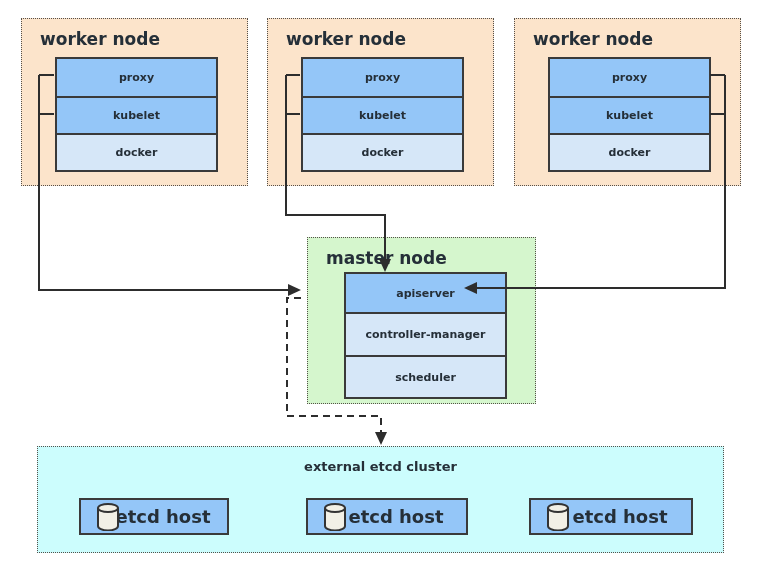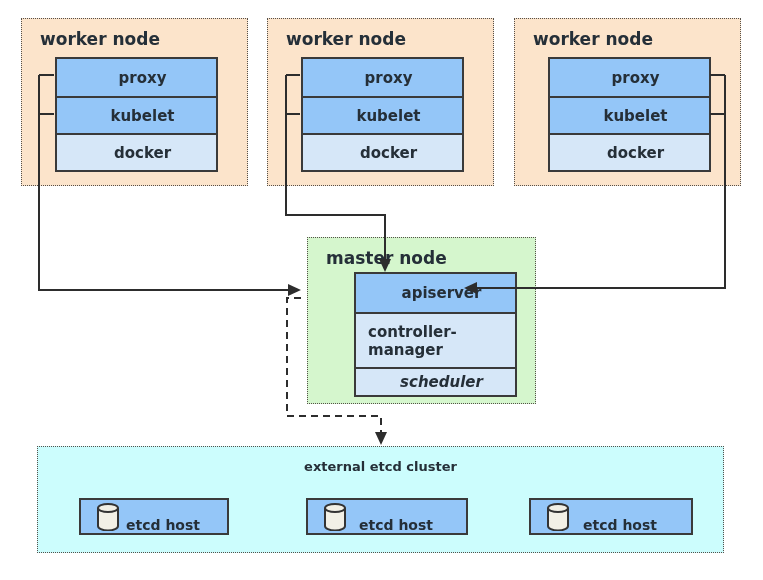--- a/index.html
+++ b/index.html
@@ -30,36 +30,35 @@
     font-size:13px;font-weight:bold;
     color:var(--text-color,#2b2f36);
   }
   .stack{
     position:absolute;
     border:2px solid var(--box-border,#3a3a3a);
     box-sizing:border-box;
   }
   .row{
     display:flex;align-items:center;justify-content:center;
-    font-size:15px;font-weight:bold;
+    font-size:11px;font-weight:bold;
     color:var(--text-color,#2b2f36);
     border-top:2px solid var(--box-border,#3a3a3a);
     box-sizing:border-box;
-    padding-left:12px;
   }
   .row:first-child{border-top:none;}
   .row.blue{background:var(--component-blue,#94c6f8);}
   .row.lightblue{background:var(--component-light-blue,#d6e7f8);}
   .host{
     position:absolute;
     background:var(--component-blue,#94c6f8);
     border:2px solid var(--box-border,#3a3a3a);
     box-sizing:border-box;
-    display:flex;align-items:flex-end;justify-content:center;
-    font-size:14px;font-weight:bold;
+    display:flex;align-items:center;justify-content:center;
+    font-size:18px;font-weight:bold;
     color:var(--text-color,#2b2f36);
   }
   .host .cyl{
     position:absolute;left:14px;top:50%;
     transform:translateY(-50%);
     width:26px;height:28px;
   }
   .host .host-label{margin-left:18px;}
   svg.connectors{
     position:absolute;left:0;top:0;
@@ -100,24 +99,24 @@
     <div class="node-title">worker node</div>
     <div class="stack" style="left:33px;top:38px;width:163px;">
       <div class="row blue" style="height:37px;">proxy</div>
       <div class="row blue" style="height:37px;">kubelet</div>
       <div class="row lightblue" style="height:37px;">docker</div>
     </div>
   </div>
 
   <div class="node master" style="left:267px;top:237px;width:229px;height:167px;">
     <div class="node-title">master node</div>
-    <div class="stack" style="left:46px;top:34px;width:163px;">
+    <div class="stack" style="left:36px;top:34px;width:163px;">
       <div class="row blue" style="height:38px;">apiserver</div>
-      <div class="row lightblue" style="height:55px;">controller-manager</div>
-      <div class="row lightblue" style="height:28px;font-style:italic;">scheduler</div>
+      <div class="row lightblue" style="height:43px;">controller-manager</div>
+      <div class="row lightblue" style="height:42px;">scheduler</div>
     </div>
   </div>
 
   <div class="node etcd" style="left:37px;top:446px;width:687px;height:107px;">
     <div class="etcd-title">external etcd cluster</div>
 
     <div class="host" style="left:41px;top:51px;width:150px;height:37px;">
       <svg class="cyl" viewBox="0 0 26 28">
         <path d="M3 5 v18 a10 4.5 0 0 0 20 0 V5" fill="#f2f0e6" stroke="#333" stroke-width="2"></path>
         <ellipse cx="13" cy="5" rx="10" ry="4" fill="#f2f0e6" stroke="#333" stroke-width="2"></ellipse>

